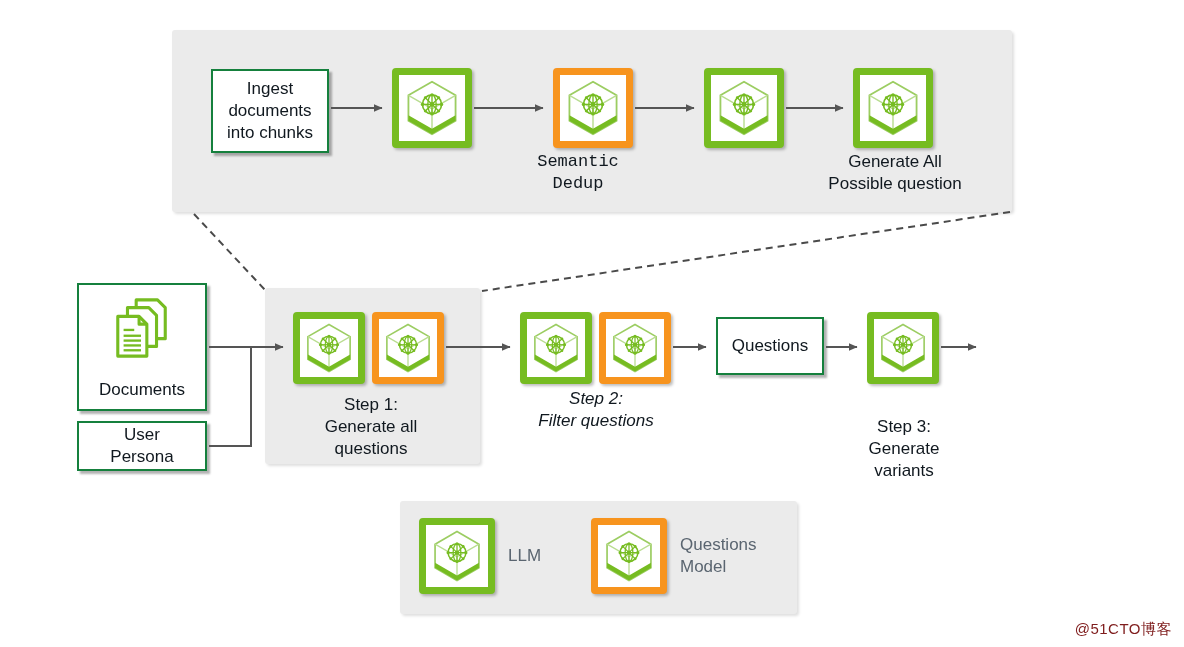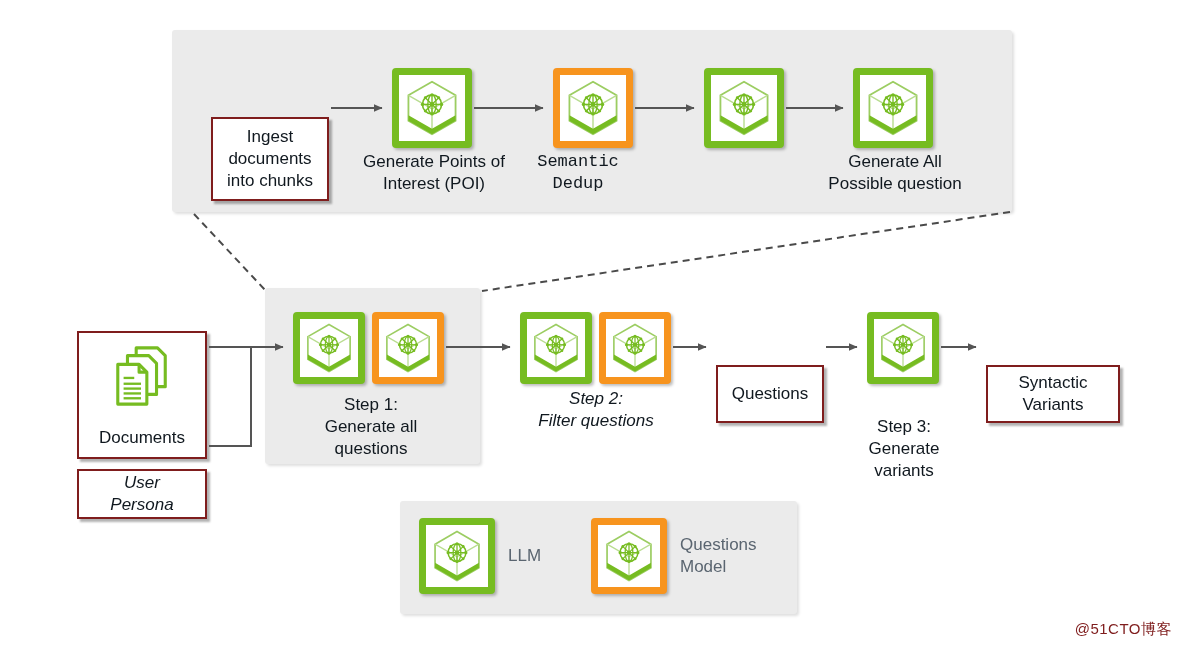--- a/index.html
+++ b/index.html
@@ -23,31 +23,30 @@
     position: absolute;
     background: #ebebeb;
     border-radius: 3px;
     box-shadow: 2px 2px 3px rgba(0,0,0,0.13);
   }
 
   
   .wbox {
     position: absolute;
     background: #ffffff;
-    border: 2px solid #7f1d1d;
+    border: 2px solid #15803d;
     box-shadow: 3px 3px 2px rgba(0,0,0,0.30);
     display: flex;
     align-items: center;
     justify-content: center;
     text-align: center;
     color: #10181f;
     font-size: 17px;
     line-height: 1.28;
     box-sizing: border-box;
-    margin-top: 48px;
   }
   .wbox.with-icon {
     flex-direction: column;
     justify-content: flex-end;
     padding-bottom: 8px;
   }
   .wbox .doc-ic {
     position: absolute;
     top: 10px;
     left: 50%;
@@ -155,22 +154,20 @@
     <span style="white-space:pre-line;">Ingest
 documents
 into chunks</span>
   </div>
 
   <div class="tile llm" style="left:392px; top:68px; width:80px; height:80px;">
     <svg width="58" height="58" viewBox="0 0 64 64">
       <use href="#cube-network"></use>
     </svg>
   </div>
-  <div class="cap" style="left:340px; top:151px; width:188px;">Generate Points of
-Interest (POI)</div>
 
   <div class="tile embed" style="left:553px; top:68px; width:80px; height:80px;">
     <svg width="58" height="58" viewBox="0 0 64 64">
       <use href="#cube-network"></use>
     </svg>
   </div>
   <div class="cap" style="left:506px; top:151px; width:144px;font-family:Liberation Mono, monospace;">Semantic
 Dedup</div>
 
   <div class="tile llm" style="left:704px; top:68px; width:80px; height:80px;">
@@ -188,21 +185,21 @@
 Possible question</div>
 
   <div class="wbox with-icon" style="left:77px; top:283px; width:130px; height:128px;">
     <svg class="doc-ic" width="62" height="66" viewBox="0 0 64 66">
       <use href="#documents-glyph"></use>
     </svg>
     <span style="white-space:pre-line;">Documents</span>
   </div>
 
   <div class="wbox" style="left:77px; top:421px; width:130px; height:50px;">
-    <span style="white-space:pre-line;font-style:italic;">User
+    <span style="white-space:pre-line;">User
 Persona</span>
   </div>
 
   <div class="panel" style="left:265px; top:288px; width:215px; height:176px;"></div>
 
   <div class="tile llm" style="left:293px; top:312px; width:72px; height:72px;">
     <svg width="52" height="52" viewBox="0 0 64 64">
       <use href="#cube-network"></use>
     </svg>
   </div>
@@ -234,24 +231,20 @@
 
   <div class="tile llm" style="left:867px; top:312px; width:72px; height:72px;">
     <svg width="52" height="52" viewBox="0 0 64 64">
       <use href="#cube-network"></use>
     </svg>
   </div>
   <div class="cap" style="left:836px; top:416px; width:136px;">Step 3:
 Generate
 variants</div>
 
-  <div class="wbox" style="left:986px; top:317px; width:134px; height:58px;">
-    <span style="white-space:pre-line;">Syntactic
-Variants</span>
-  </div>
 
   <div class="panel" style="left:400px; top:501px; width:397px; height:113px;"></div>
 
   <div class="tile llm" style="left:419px; top:518px; width:76px; height:76px;">
     <svg width="54" height="54" viewBox="0 0 64 64">
       <use href="#cube-network"></use>
     </svg>
   </div>
   <div class="cap grey" style="left:508px; top:545px; width:70px; text-align:left;">LLM</div>
 

